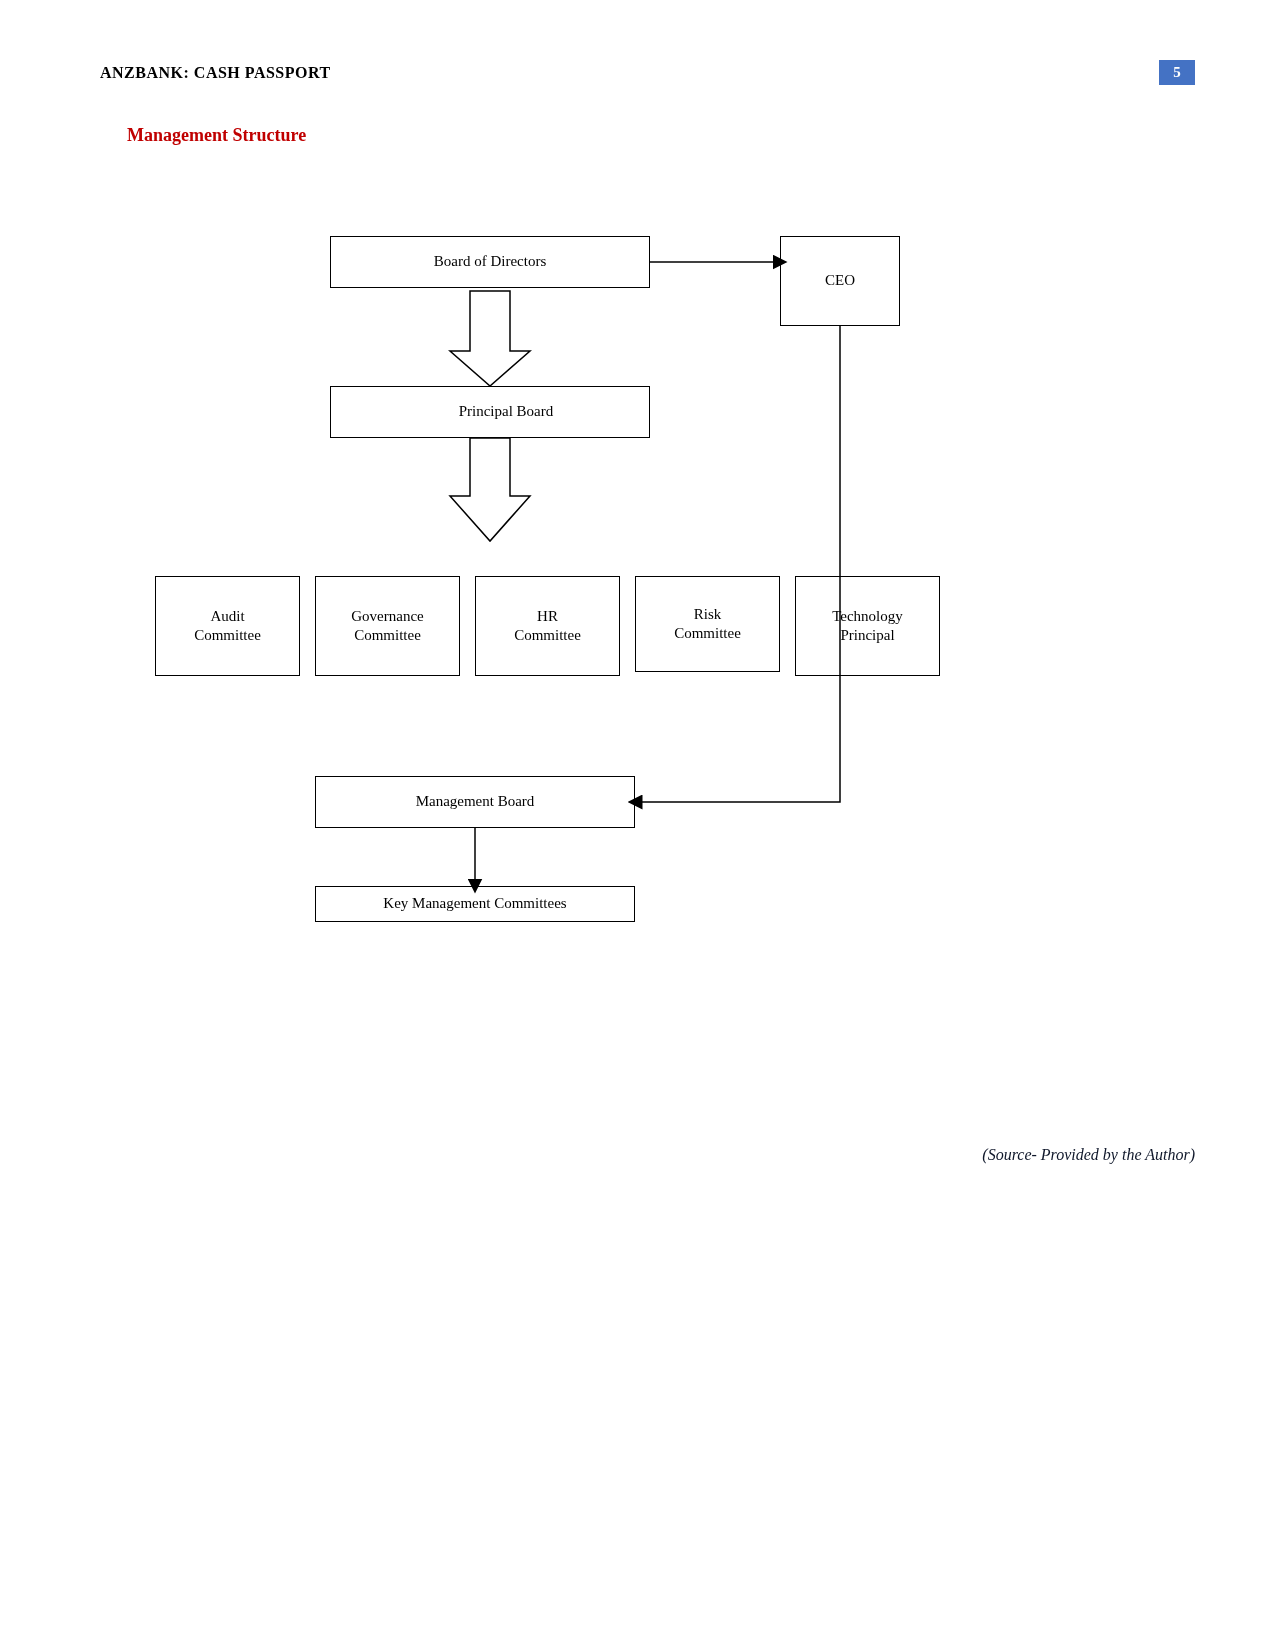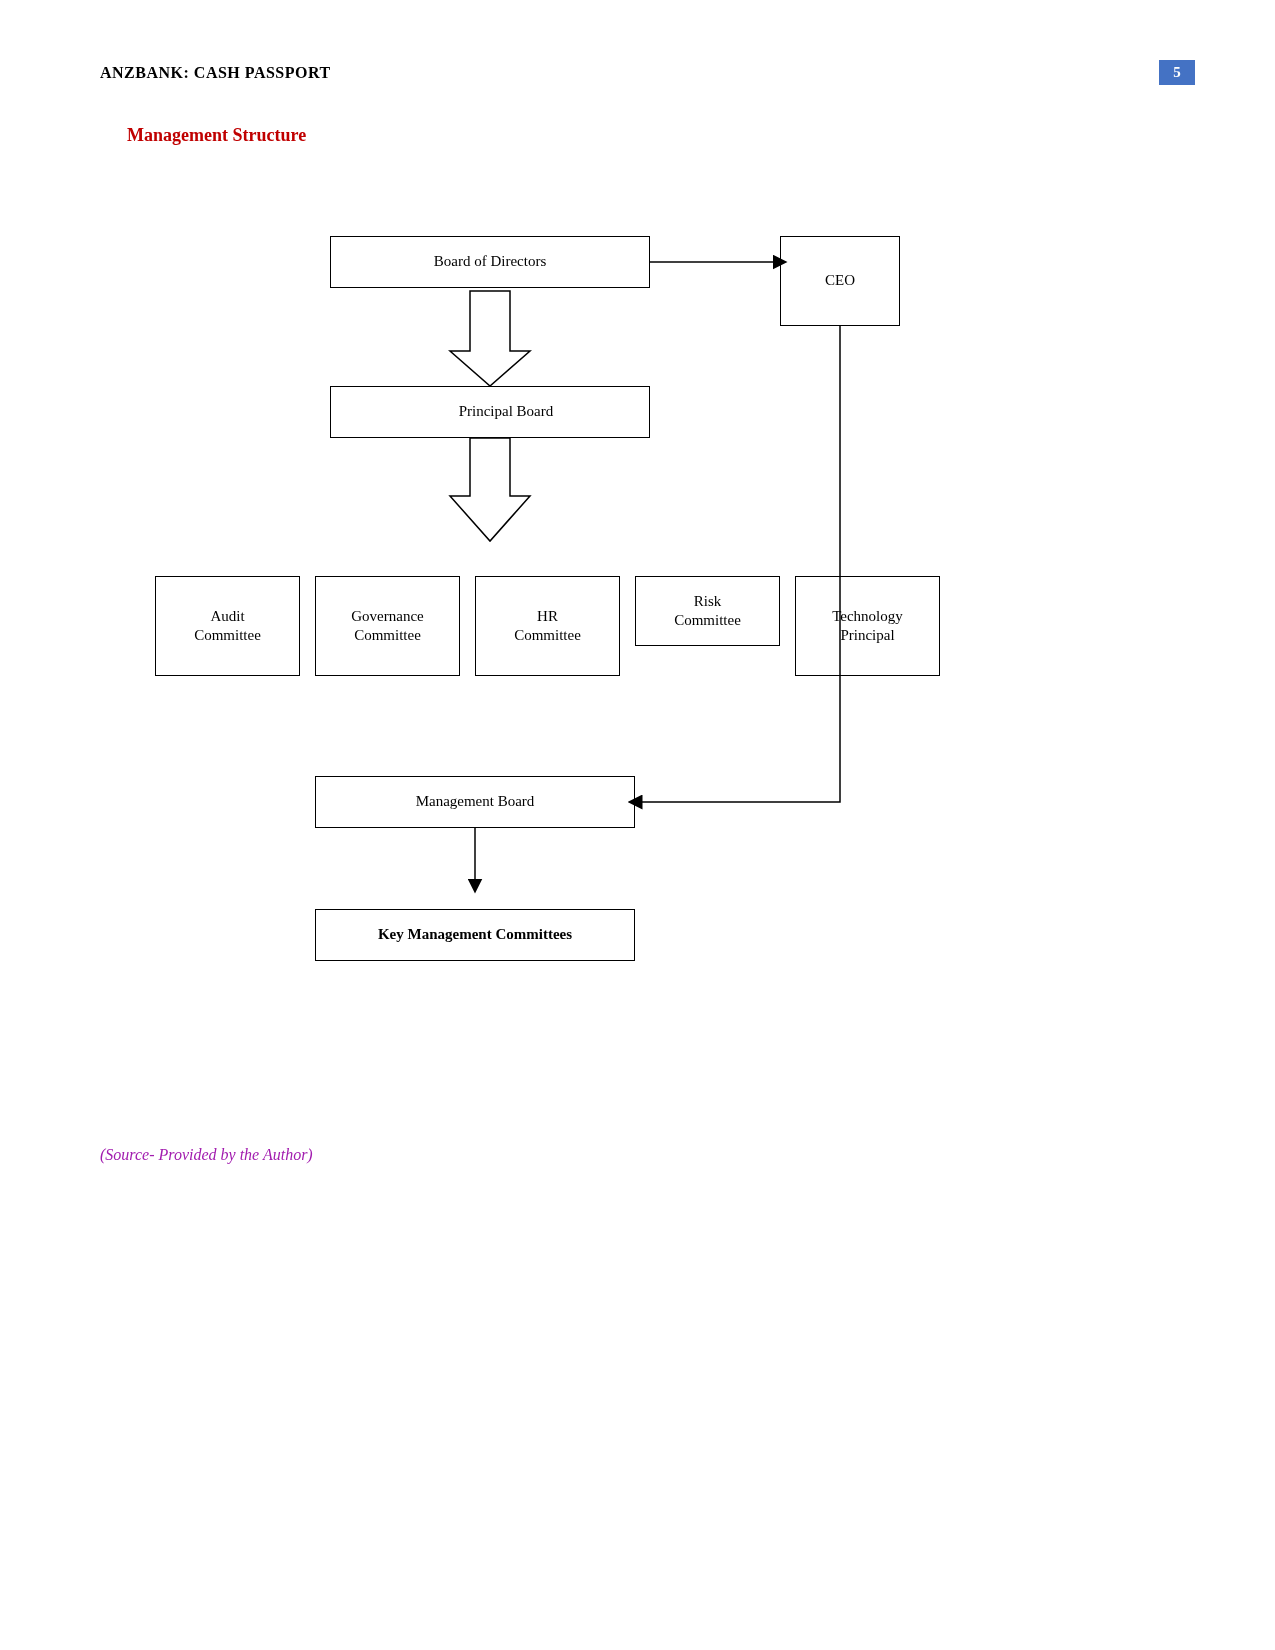--- a/index.html
+++ b/index.html
@@ -80,22 +80,22 @@
     .diagram svg {
       position: absolute;
       top: 0; left: 0;
       width: 100%;
       height: 100%;
       overflow: visible;
       pointer-events: none;
     }
 
     .source-note {
-      text-align: left;
-      color: #a21caf;
+      text-align: right;
+      color: #0f172a;
       font-size: 16px;
       margin-top: 60px;
       font-style: italic;
     }
   </style>
 </head>
 <body>
 
 <div class="page">
 
@@ -128,35 +128,35 @@
     <div class="box" style="left: 215px; top: 390px; width: 145px; height: 100px;">
       <span style="white-space: pre-line;">Governance
 Committee</span>
     </div>
 
     <div class="box" style="left: 375px; top: 390px; width: 145px; height: 100px;">
       <span style="white-space: pre-line;">HR
 Committee</span>
     </div>
 
-    <div class="box" style="left: 535px; top: 390px; width: 145px; height: 70px;">
+    <div class="box" style="left: 535px; top: 390px; width: 145px; height: 96px;">
       <span style="white-space: pre-line;">Risk
 Committee</span>
     </div>
 
     <div class="box" style="left: 695px; top: 390px; width: 145px; height: 100px;">
       <span style="white-space: pre-line;">Technology
 Principal</span>
     </div>
 
     <div class="box" style="left: 215px; top: 590px; width: 320px; height: 52px;">
       <span>Management Board</span>
     </div>
 
-    <div class="box" style="left: 215px; top: 723px; width: 320px; height: 52px; font-weight: bold;">
+    <div class="box" style="left: 215px; top: 700px; width: 320px; height: 36px;">
       <span>Key Management Committees</span>
     </div>
 
     <svg xmlns="http://www.w3.org/2000/svg">
       <defs>
 
         <marker id="arrow-solid" markerWidth="10" markerHeight="10" refX="5" refY="5" orient="auto">
           <path d="M0,0 L10,5 L0,10 Z" fill="#000"></path>
         </marker>
         <marker id="arrow-solid2" markerWidth="10" markerHeight="10" refX="5" refY="5" orient="auto">

